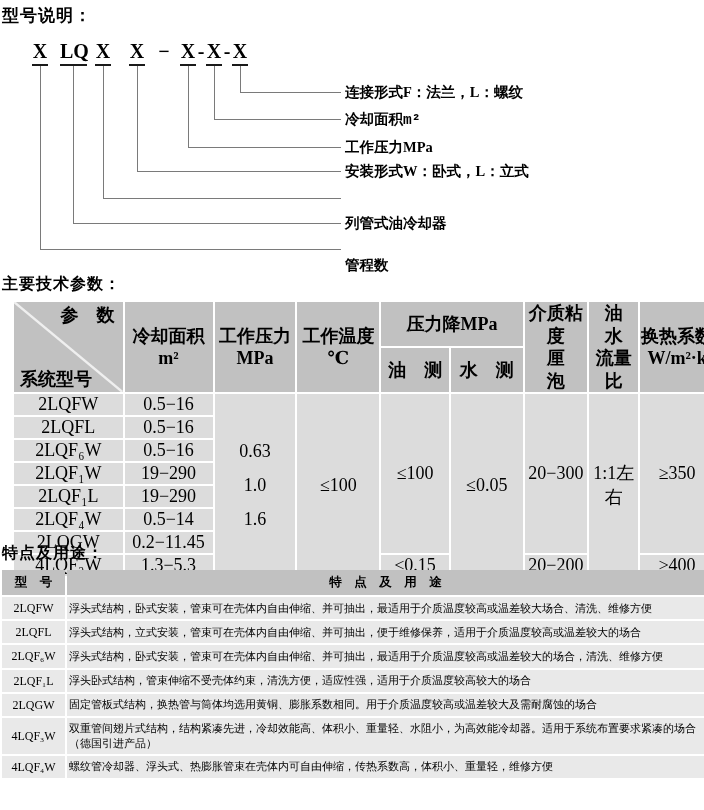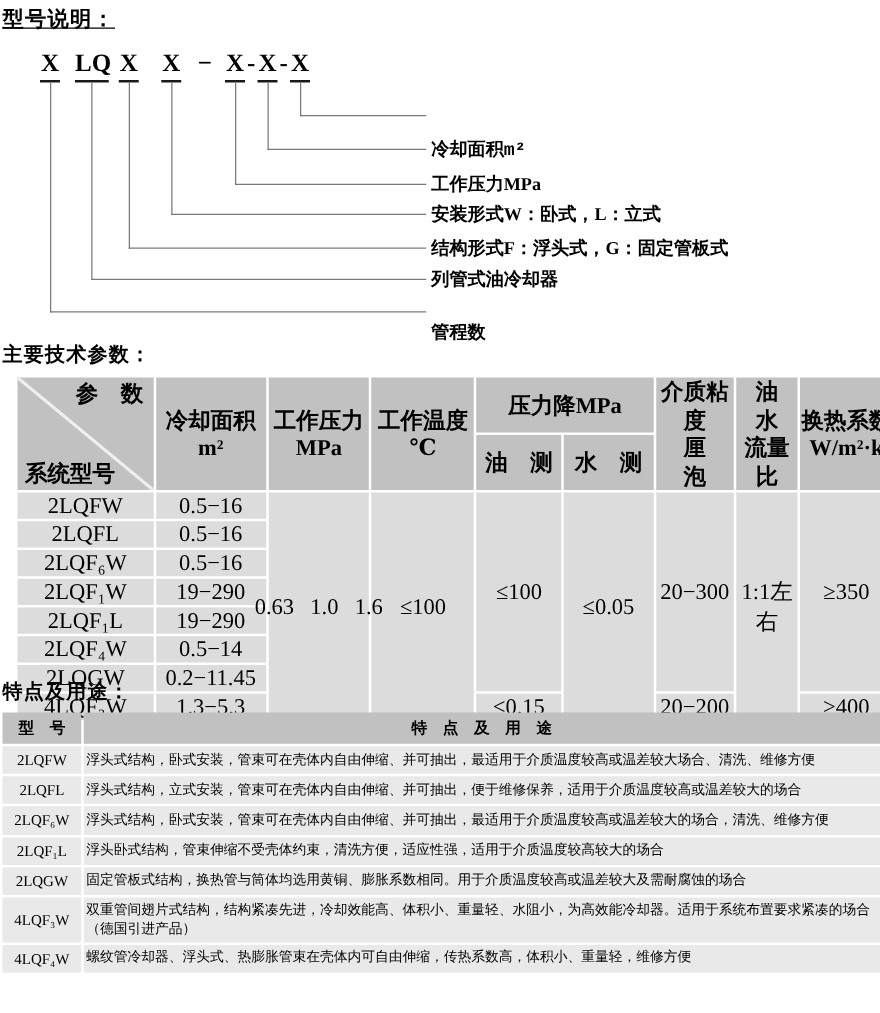--- a/index.html
+++ b/index.html
@@ -40,40 +40,40 @@
     padding:0;height:21px;
   }
   .pre{white-space:pre-line;}
   .corner{position:relative;padding:0;}
   .corner svg{position:absolute;left:0;top:0;width:100%;height:100%;}
   .corner .c-top{position:absolute;top:2px;right:8px;font-weight:bold;}
   .corner .c-bot{position:absolute;bottom:2px;left:6px;font-weight:bold;margin-top:8px;}
   .hrow1 th{height:24px;}
   .hrow2 th{height:24px;}
   .pressure-cell{vertical-align:middle;}
-  .pressure-stack{display:flex;gap:13px;align-items:center;justify-content:center;text-align:center;}
+  .pressure-stack{display:flex;flex-direction:column;gap:13px;align-items:center;justify-content:center;text-align:center;}
   
   .ftable{
     position:absolute;left:0;top:568px;width:704px;
     border-collapse:separate;border-spacing:2px;table-layout:fixed;
     font-size:11px;
   }
   .ftable th{
     background:#c1c1c1;font-weight:bold;text-align:center;height:25px;
     font-size:12.5px;padding:0;
   }
   .ftable td{
     background:#e9e9e9;vertical-align:middle;padding:3px 2px;line-height:1.35;
   }
   .ftable td.fmodel{text-align:center;font-size:12px;padding:3px 0;}
 </style>
 </head>
 <body>
 
-<div class="sec-title" style="top:4px;text-decoration:underline;">型号说明：</div>
+<div class="sec-title" style="top:4px;">型号说明：</div>
 
 <div class="diagram">
 
   <div class="code-part u" style="left:32px;width:16px;">X</div>
   <div class="code-part u" style="left:60px;width:27px;">LQ</div>
   <div class="code-part u" style="left:95px;width:16px;">X</div>
   <div class="code-part u" style="left:129px;width:16px;">X</div>
   <div class="code-part" style="left:155px;width:18px;">−</div>
   <div class="code-part u" style="left:180px;width:16px;">X</div>
   <div class="code-part" style="left:197px;width:8px;">-</div>
@@ -82,24 +82,24 @@
   <div class="code-part u" style="left:232px;width:16px;">X</div>
 
   <div class="leader" style="left:240px;top:66px;width:100px;height:26px;"></div>
   <div class="leader" style="left:214px;top:66px;width:126px;height:53px;"></div>
   <div class="leader" style="left:188px;top:66px;width:152px;height:81px;"></div>
   <div class="leader" style="left:137px;top:66px;width:203px;height:105px;"></div>
   <div class="leader" style="left:103px;top:66px;width:237px;height:132px;"></div>
   <div class="leader" style="left:73px;top:66px;width:267px;height:157px;"></div>
   <div class="leader" style="left:40px;top:66px;width:300px;height:183px;"></div>
 
+  <div class="dlabel" style="top:83px;">连接形式F：法兰，L：螺纹</div>
   <div class="dlabel" style="top:110px;font-family:Liberation Mono, monospace;">冷却面积m²</div>
   <div class="dlabel" style="top:138px;">工作压力MPa</div>
   <div class="dlabel" style="top:162px;">安装形式W：卧式，L：立式</div>
-  <div class="dlabel" style="top:189px;">结构形式F：浮头式，G：固定管板式</div>
   <div class="dlabel" style="top:214px;">列管式油冷却器</div>
   <div class="dlabel" style="top:240px;margin-top:16px;">管程数</div>
 </div>
 
 <div class="sec-title" style="top:274px;font-size:16px;text-align:center;">主要技术参数：</div>
 
 <table class="ptable">
   <colgroup>
     <col style="width:106px;">
       <col style="width:86px;">

